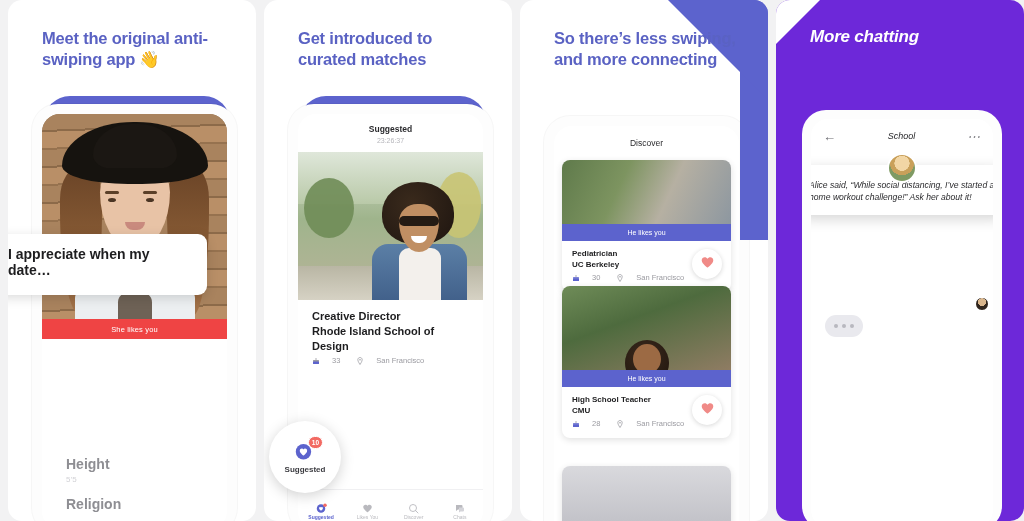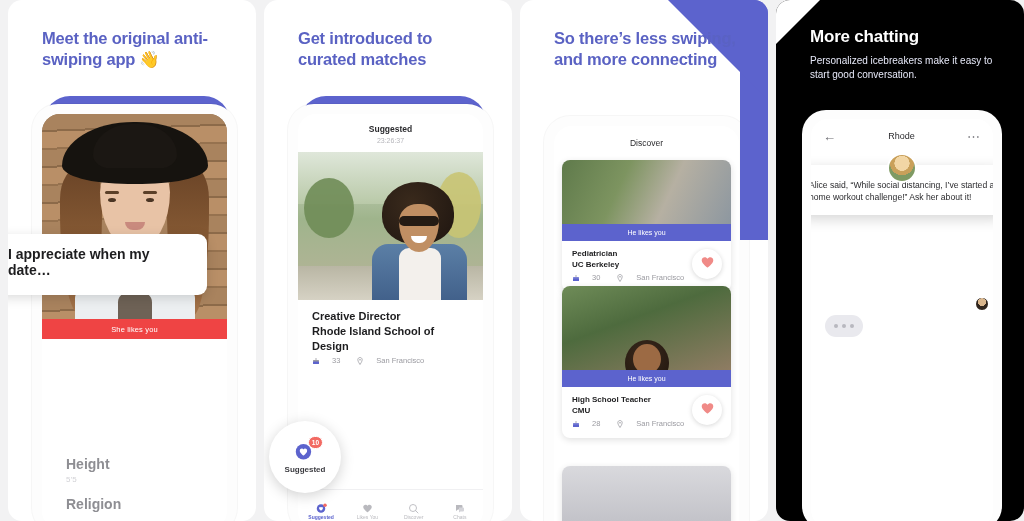--- a/index.html
+++ b/index.html
@@ -333,21 +333,21 @@
     position: absolute; left: 50%; bottom: -16px; transform: translateX(-50%);
     width: 44px; height: 46px; border-radius: 50%;
     background: radial-gradient(circle at 45% 35%,#3c2a1d,#1d140d);
   }
   .ph-face {
     position: absolute; left: 50%; bottom: -4px; transform: translateX(-50%);
     width: 28px; height: 30px; border-radius: 50%; background: #9c6a44;
   }
 
   
-  .panel4 { background: #000000; }
+  .panel4 { background: #6d28d9; font-style: italic; }
   .notch-mask {
     position: absolute; left: 0; top: 0; width: 0; height: 0;
     border-right: 44px solid transparent;
     border-top: 44px solid #ffffff;
     z-index: 4;
   }
   .panel4 .headline { color: #ffffff; font-size: 17px; top: 26px; left: 34px; }
   .sub {
     position: absolute; left: 34px; top: 54px; width: 186px;
     color: #e6e8f8; font-size: 10px; line-height: 1.38; z-index: 6;
@@ -637,28 +637,27 @@
 
           </div>
         </div>
       </div>
     </div>
   </div>
 
   <div class="panel panel4">
     <div class="notch-mask"></div>
     <div class="headline">More chatting</div>
-    <div class="sub">Personalized icebreakers make it easy to start good conversation.</div>
 
     <div class="phone4">
       <div class="screen4">
 
         <div class="chat-nav">
           <span class="arrow-back">←</span>
-          <span class="chat-name">Rhode</span>
+          <span class="chat-name">School</span>
           <span class="dots-more">⋯</span>
         </div>
 
         <div class="chat-avatar"></div>
 
         <div class="ice-card">
           <span>Alice said, “While social distancing, I’ve started a home workout challenge!” Ask her about it!</span>
         </div>
 
         <div class="me-avatar"></div>

